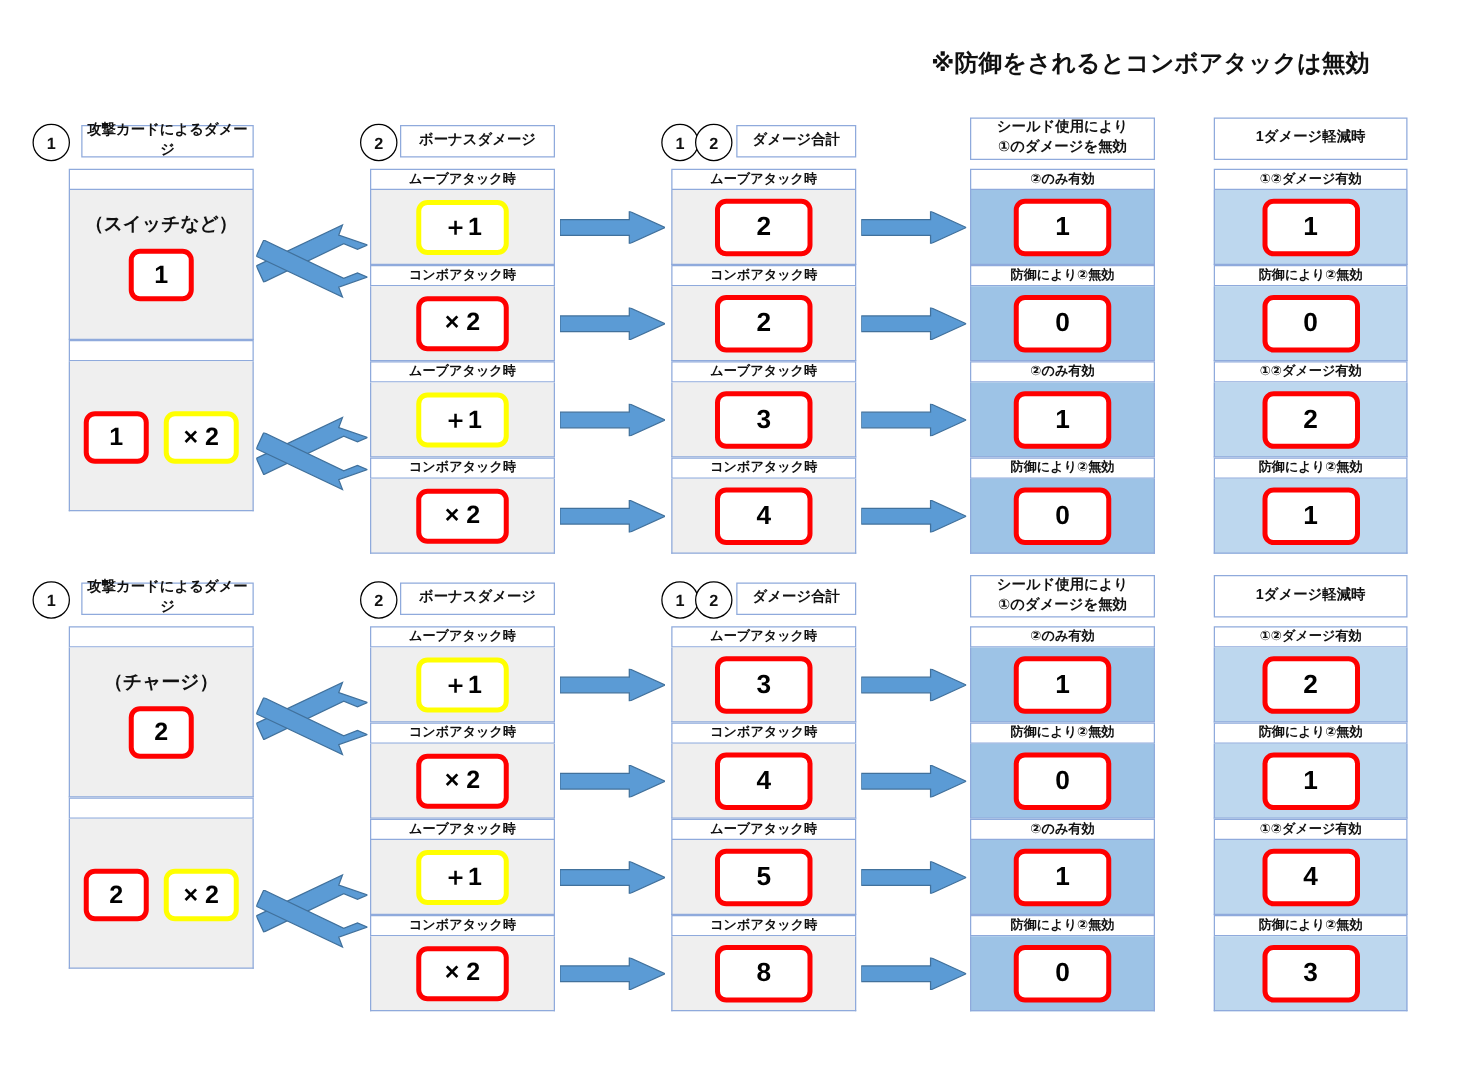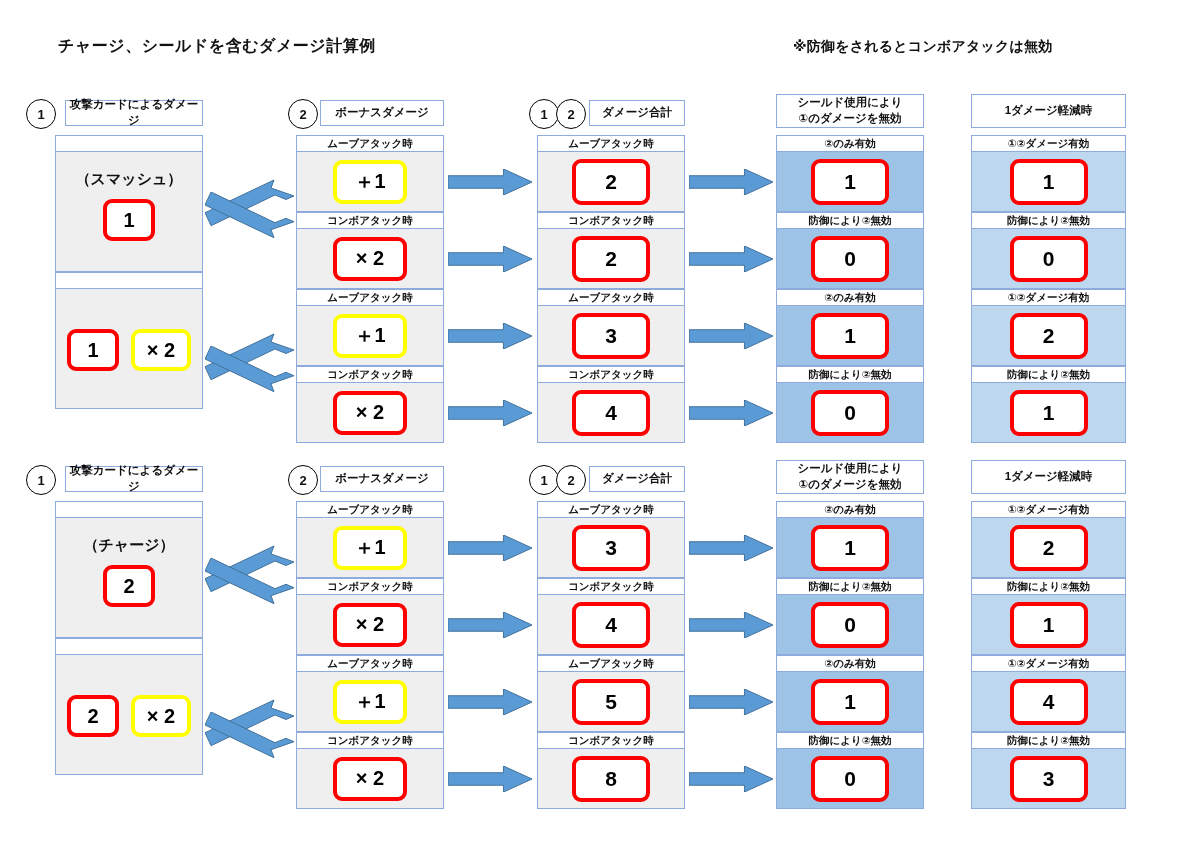--- a/index.html
+++ b/index.html
@@ -9,22 +9,22 @@
     color:#111;position:relative;overflow:hidden;
   }
   .canvas{position:absolute;inset:0;}
 
   
   .doc-title{
     position:absolute;left:58px;top:36px;
     font-size:16px;font-weight:bold;letter-spacing:.5px;
   }
   .doc-note{
-    position:absolute;left:793px;top:38px;
-    font-size:14px;font-weight:bold;letter-spacing:.2px;
+    position:absolute;left:745px;top:38px;
+    font-size:19px;font-weight:bold;letter-spacing:.2px;
   }
 
   
   .col-head{
     position:absolute;box-sizing:border-box;
     border:1px solid #8faadc;background:#ffffff;
     display:flex;align-items:center;justify-content:center;
     font-size:11.5px;font-weight:bold;text-align:center;line-height:1.35;
   }
 
@@ -69,21 +69,20 @@
   .pair-row{display:flex;gap:12px;align-items:center;justify-content:center;}
 
   
   .arrow-straight{position:absolute;}
   .arrow-diag{position:absolute;}
 </style>
 </head>
 <body>
 
 <div class="canvas">
-  <div class="doc-title">チャージ、シールドを含むダメージ計算例</div>
   <div class="doc-note">※防御をされるとコンボアタックは無効</div>
   <div id="mount">
       <div class="col-head" style="left: 65px; top: 100px; width: 138px; height: 26px;">
         <span>攻撃カードによるダメージ</span>
       </div>
       <div class="circ" style="left: 26px; top: 99px;">
         <span>1</span>
       </div>
       <div class="col-head" style="left: 320px; top: 100px; width: 124px; height: 26px;">
         <span>ボーナスダメージ</span>
@@ -104,21 +103,21 @@
         <span style="white-space: pre-line;">シールド使用により
 ①のダメージを無効</span>
       </div>
       <div class="col-head" style="left: 971px; top: 94px; width: 155px; height: 34px;">
         <span>1ダメージ軽減時</span>
       </div>
       <div class="sub-head" style="position: absolute; left: 55px; top: 135px; width: 148px; height: 17px;">
         <span></span>
       </div>
       <div class="cell plain" style="position: absolute; left: 55px; top: 152px; width: 148px; height: 120px; flex-direction: column; justify-content: flex-start; padding-top: 18px;">
-        <div style="font-size: 15px; font-weight: bold; margin-bottom: 10px;">（スマッシュ）</div>
+        <div style="font-size: 15px; font-weight: bold; margin-bottom: 10px;">（スイッチなど）</div>
         <div class="chip red chip-sm">1</div>
       </div>
       <div class="sub-head" style="position: absolute; left: 55px; top: 272px; width: 148px; height: 17px;">
         <span></span>
       </div>
       <div class="cell plain" style="position: absolute; left: 55px; top: 289px; width: 148px; height: 120px; flex-direction: column; justify-content: flex-start; padding-top: 18px;">
         <div class="pair-row" style="margin-top: 22px;">
           <div class="chip red chip-sm">1</div>
           <div class="chip yellow chip-sm" style="width: 60px;">× 2</div>
         </div>

